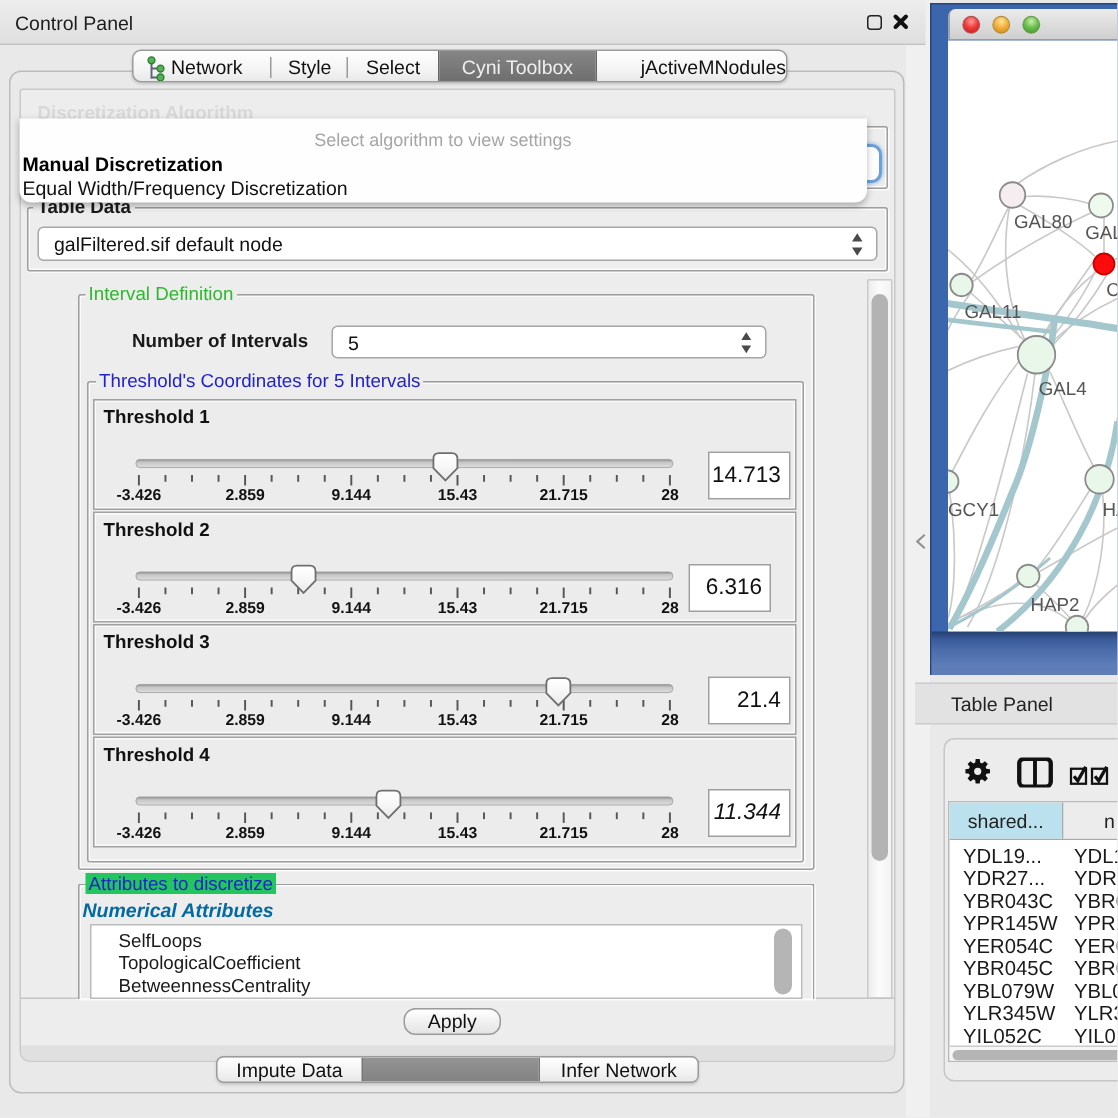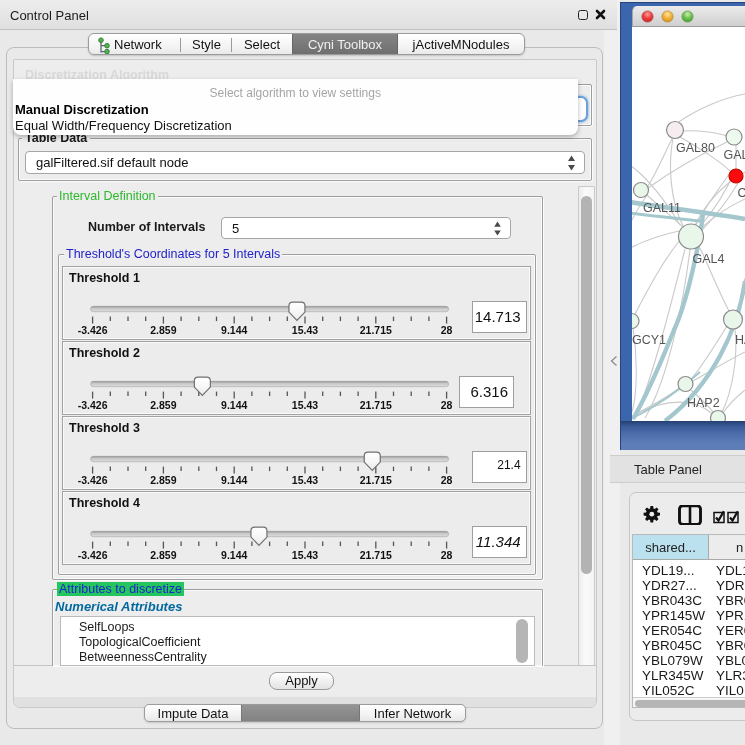--- a/index.html
+++ b/index.html
@@ -196,21 +196,21 @@
       <text x="100.4" y="66.5" font-size="10.5" font-weight="bold" fill="#111" text-anchor="middle" font-family="Liberation Sans, sans-serif">2.859</text>
       <text x="171.2" y="66.5" font-size="10.5" font-weight="bold" fill="#111" text-anchor="middle" font-family="Liberation Sans, sans-serif">9.144</text>
       <text x="242.0" y="66.5" font-size="10.5" font-weight="bold" fill="#111" text-anchor="middle" font-family="Liberation Sans, sans-serif">15.43</text>
       <text x="312.8" y="66.5" font-size="10.5" font-weight="bold" fill="#111" text-anchor="middle" font-family="Liberation Sans, sans-serif">21.715</text>
       <text x="383.6" y="66.5" font-size="10.5" font-weight="bold" fill="#111" text-anchor="middle" font-family="Liberation Sans, sans-serif">28</text>
 <g transform="translate(300.5,34.3)">
         <path d="M0.75 4.5 Q0.75 0.75 4.5 0.75 L13 0.75 Q16.75 0.75 16.75 4.5 L16.75 10.75 L8.75 19 L0.75 10.75 Z" fill="url(#thg)" stroke="#6f6f6f" stroke-width="1.2"></path>
       </g>
 </svg>
 <div style="position:absolute;left:408.6px;top:34px;width:55px;height:32px;background:#fff;border:1.5px solid #9f9f9f;">
-      <span style="position:absolute;right:5px;top:6px;font-size:12px;color:#111;">21.4</span>
+      <span style="position:absolute;right:5px;top:6px;font-size:15px;color:#111;">21.4</span>
     </div>
 </div>
 <div class="abs" style="left:62px;top:491px;width:469px;height:74px;background:#ececec;border:1px solid #a2a2a2;box-shadow:inset 1px 1px 0 #fafafa, inset -1px -1px 0 #fafafa;">
 <div style="position:absolute;left:6px;top:4px;font-size:12.5px;font-weight:bold;color:#111;">Threshold 4</div>
 <svg style="position:absolute;left:0;top:0;" width="469" height="74" viewBox="0 0 469 74">
 <defs>
         <linearGradient id="trk3" x1="0" y1="0" x2="0" y2="1">
           <stop offset="0" stop-color="#8f8f8f"></stop>
           <stop offset="0.35" stop-color="#c6c6c6"></stop>
           <stop offset="1" stop-color="#dedede"></stop>
@@ -269,21 +269,21 @@
      <path d="M3 5 L3 15.5 M3 8.7 L8.6 8.7 M3 14.6 L8.6 14.6" stroke="#5d6673" stroke-width="1.3" fill="none"></path>
      <circle cx="3" cy="3.2" r="2.3" fill="#55b155" stroke="#2e7d32" stroke-width="0.9"></circle>
      <circle cx="9" cy="8.7" r="2.3" fill="#55b155" stroke="#2e7d32" stroke-width="0.9"></circle>
      <circle cx="9" cy="14.6" r="2.3" fill="#55b155" stroke="#2e7d32" stroke-width="0.9"></circle>
    </svg>
    <span style="position:absolute;left:25px;top:3px;font-size:13px;color:#111;">Network</span>
  </div>
  <div style="width:51px;height:100%;text-align:center;font-size:13px;color:#111;padding-top:3px;">Style</div>
  <div style="width:60px;height:100%;text-align:center;font-size:13px;color:#111;padding-top:3px;">Select</div>
  <div style="width:106px;height:100%;text-align:center;font-size:13px;color:#efefef;padding-top:3px;background:linear-gradient(#858585,#6f6f6f);border-left:1px solid #666;border-right:1px solid #666;">Cyni Toolbox</div>
- <div style="flex:1;height:100%;text-align:center;font-size:13px;color:#111;padding-top:3px;">jActiveMNodules</div>
+ <div style="flex:1;height:100%;text-align:right;font-size:13px;color:#111;padding-top:3px;">jActiveMNodules</div>
  <div style="position:absolute;left:91px;top:4px;width:1px;height:14px;background:#9a9a9a;"></div>
  <div style="position:absolute;left:142px;top:4px;width:1px;height:14px;background:#9a9a9a;"></div>
 </div>
 
 <div class="abs" style="left:144px;top:704px;width:322px;height:18px;z-index:30;border-radius:5px;border:1px solid #9b9b9b;background:linear-gradient(#ffffff,#f0f0f0 70%,#e7e7e7);box-shadow:0 1px 2px rgba(0,0,0,0.15);overflow:hidden;display:flex;">
  <div style="width:96px;height:100%;text-align:center;font-size:13px;color:#111;padding-top:1px;">Impute Data</div>
  <div style="width:119px;height:100%;text-align:center;font-size:13px;color:#ededed;padding-top:16px;background:linear-gradient(#949494,#828282);border-left:1px solid #777;border-right:1px solid #777;">Discretize Data</div>
  <div style="flex:1;height:100%;text-align:center;font-size:13px;color:#111;padding-top:1px;">Infer Network</div>
 </div>
 

